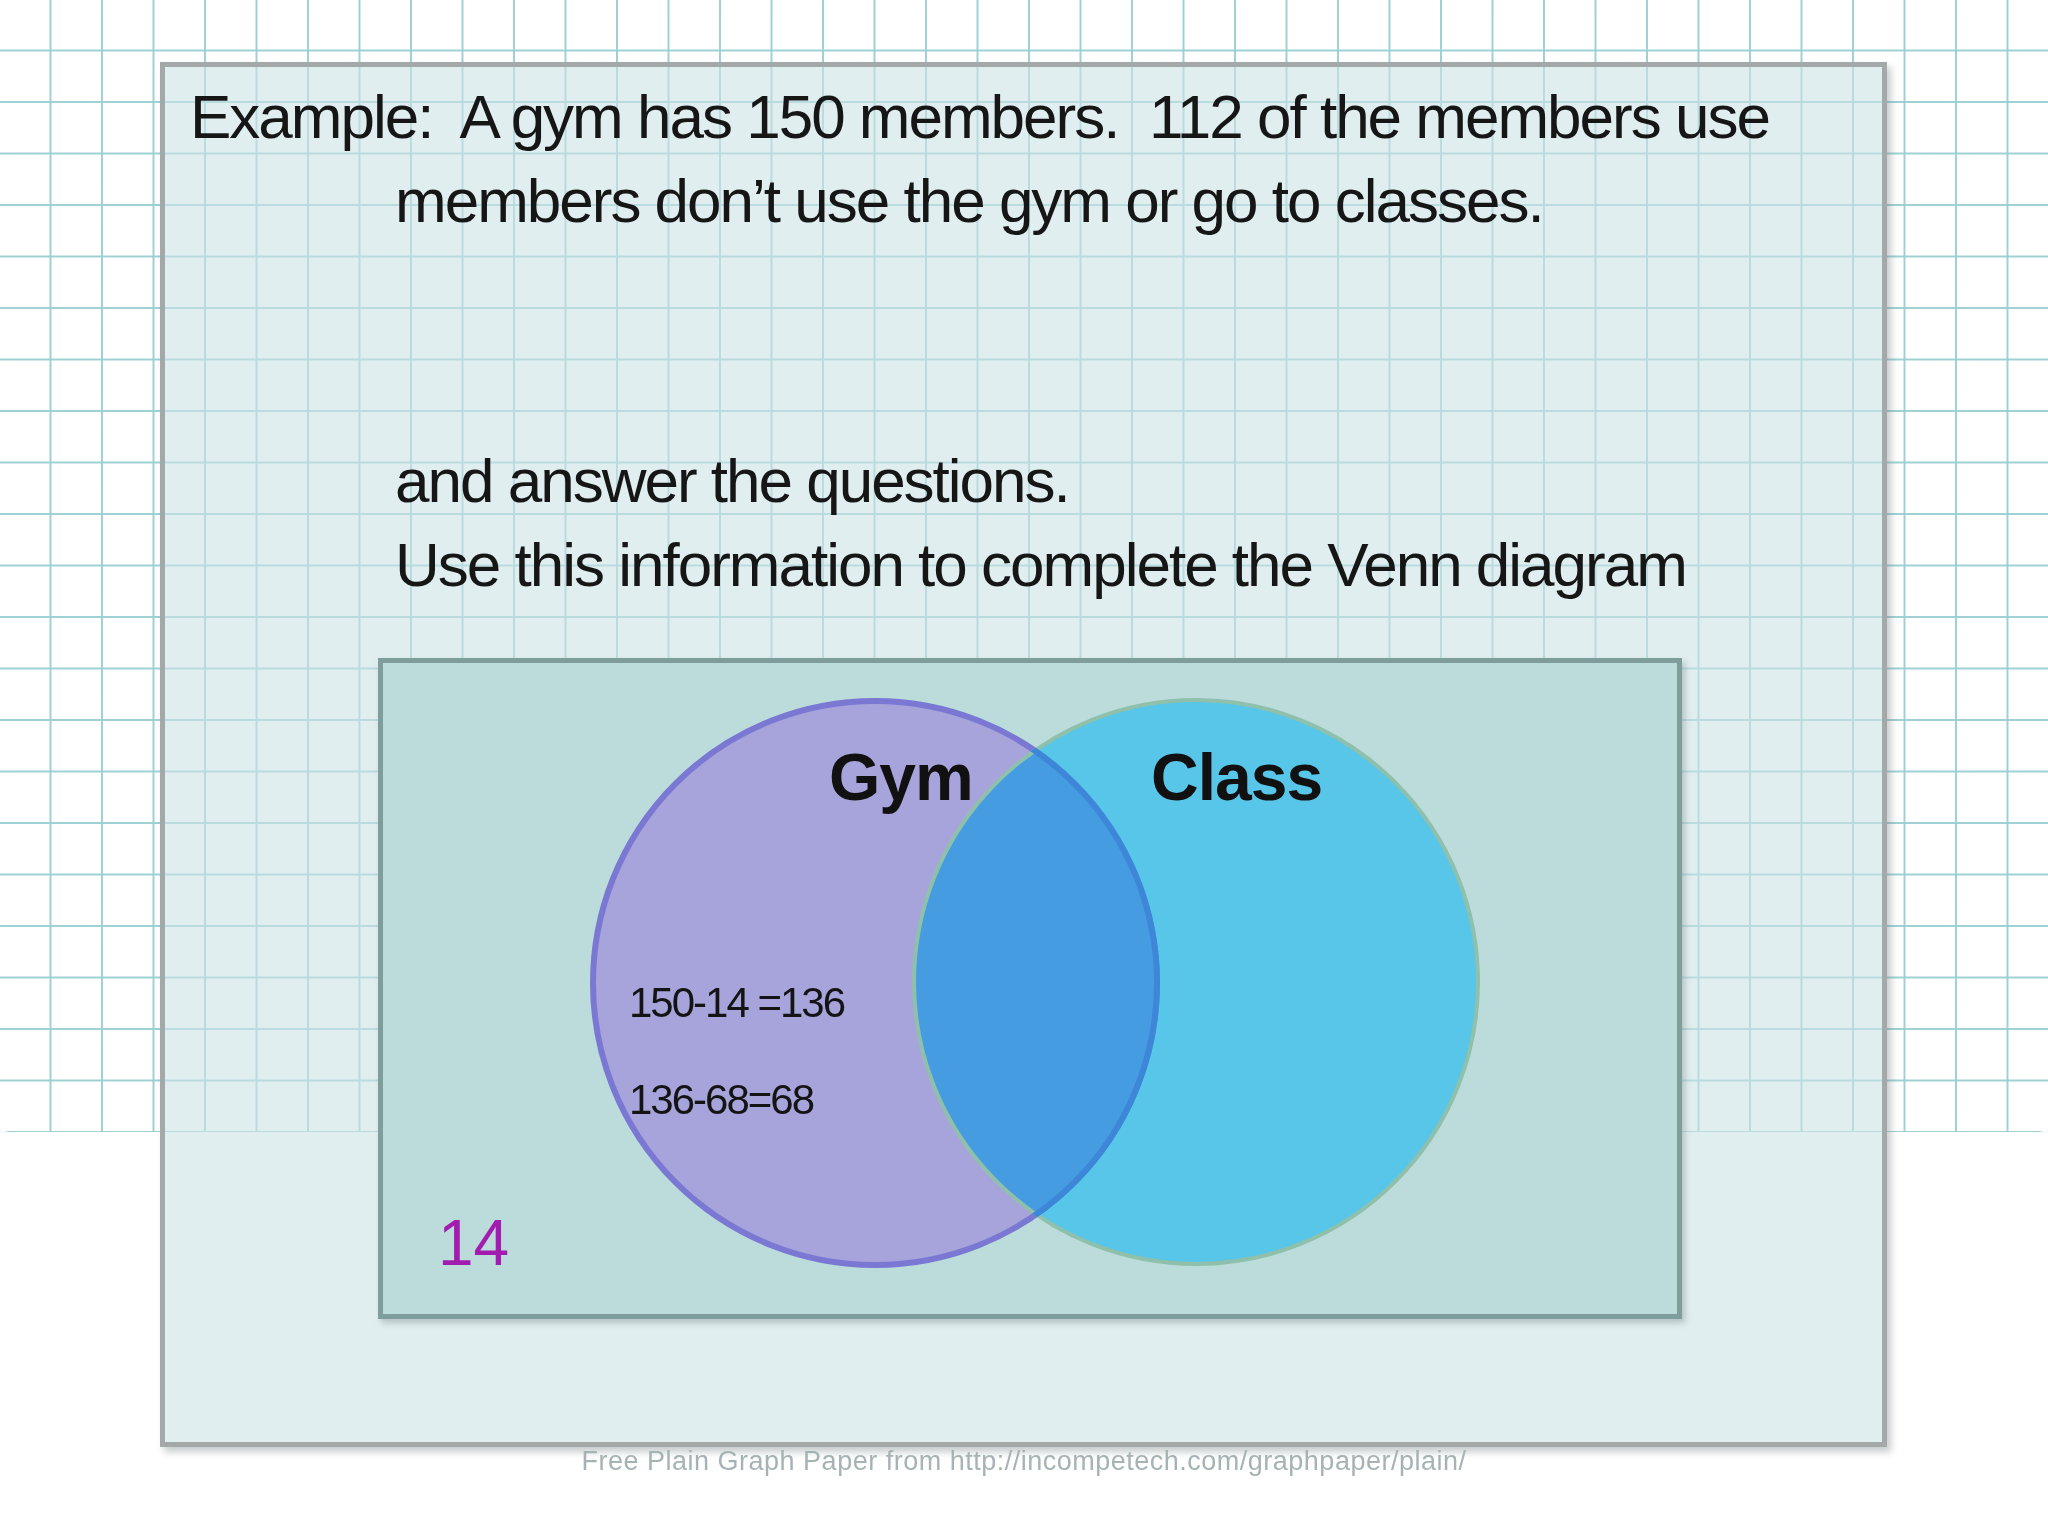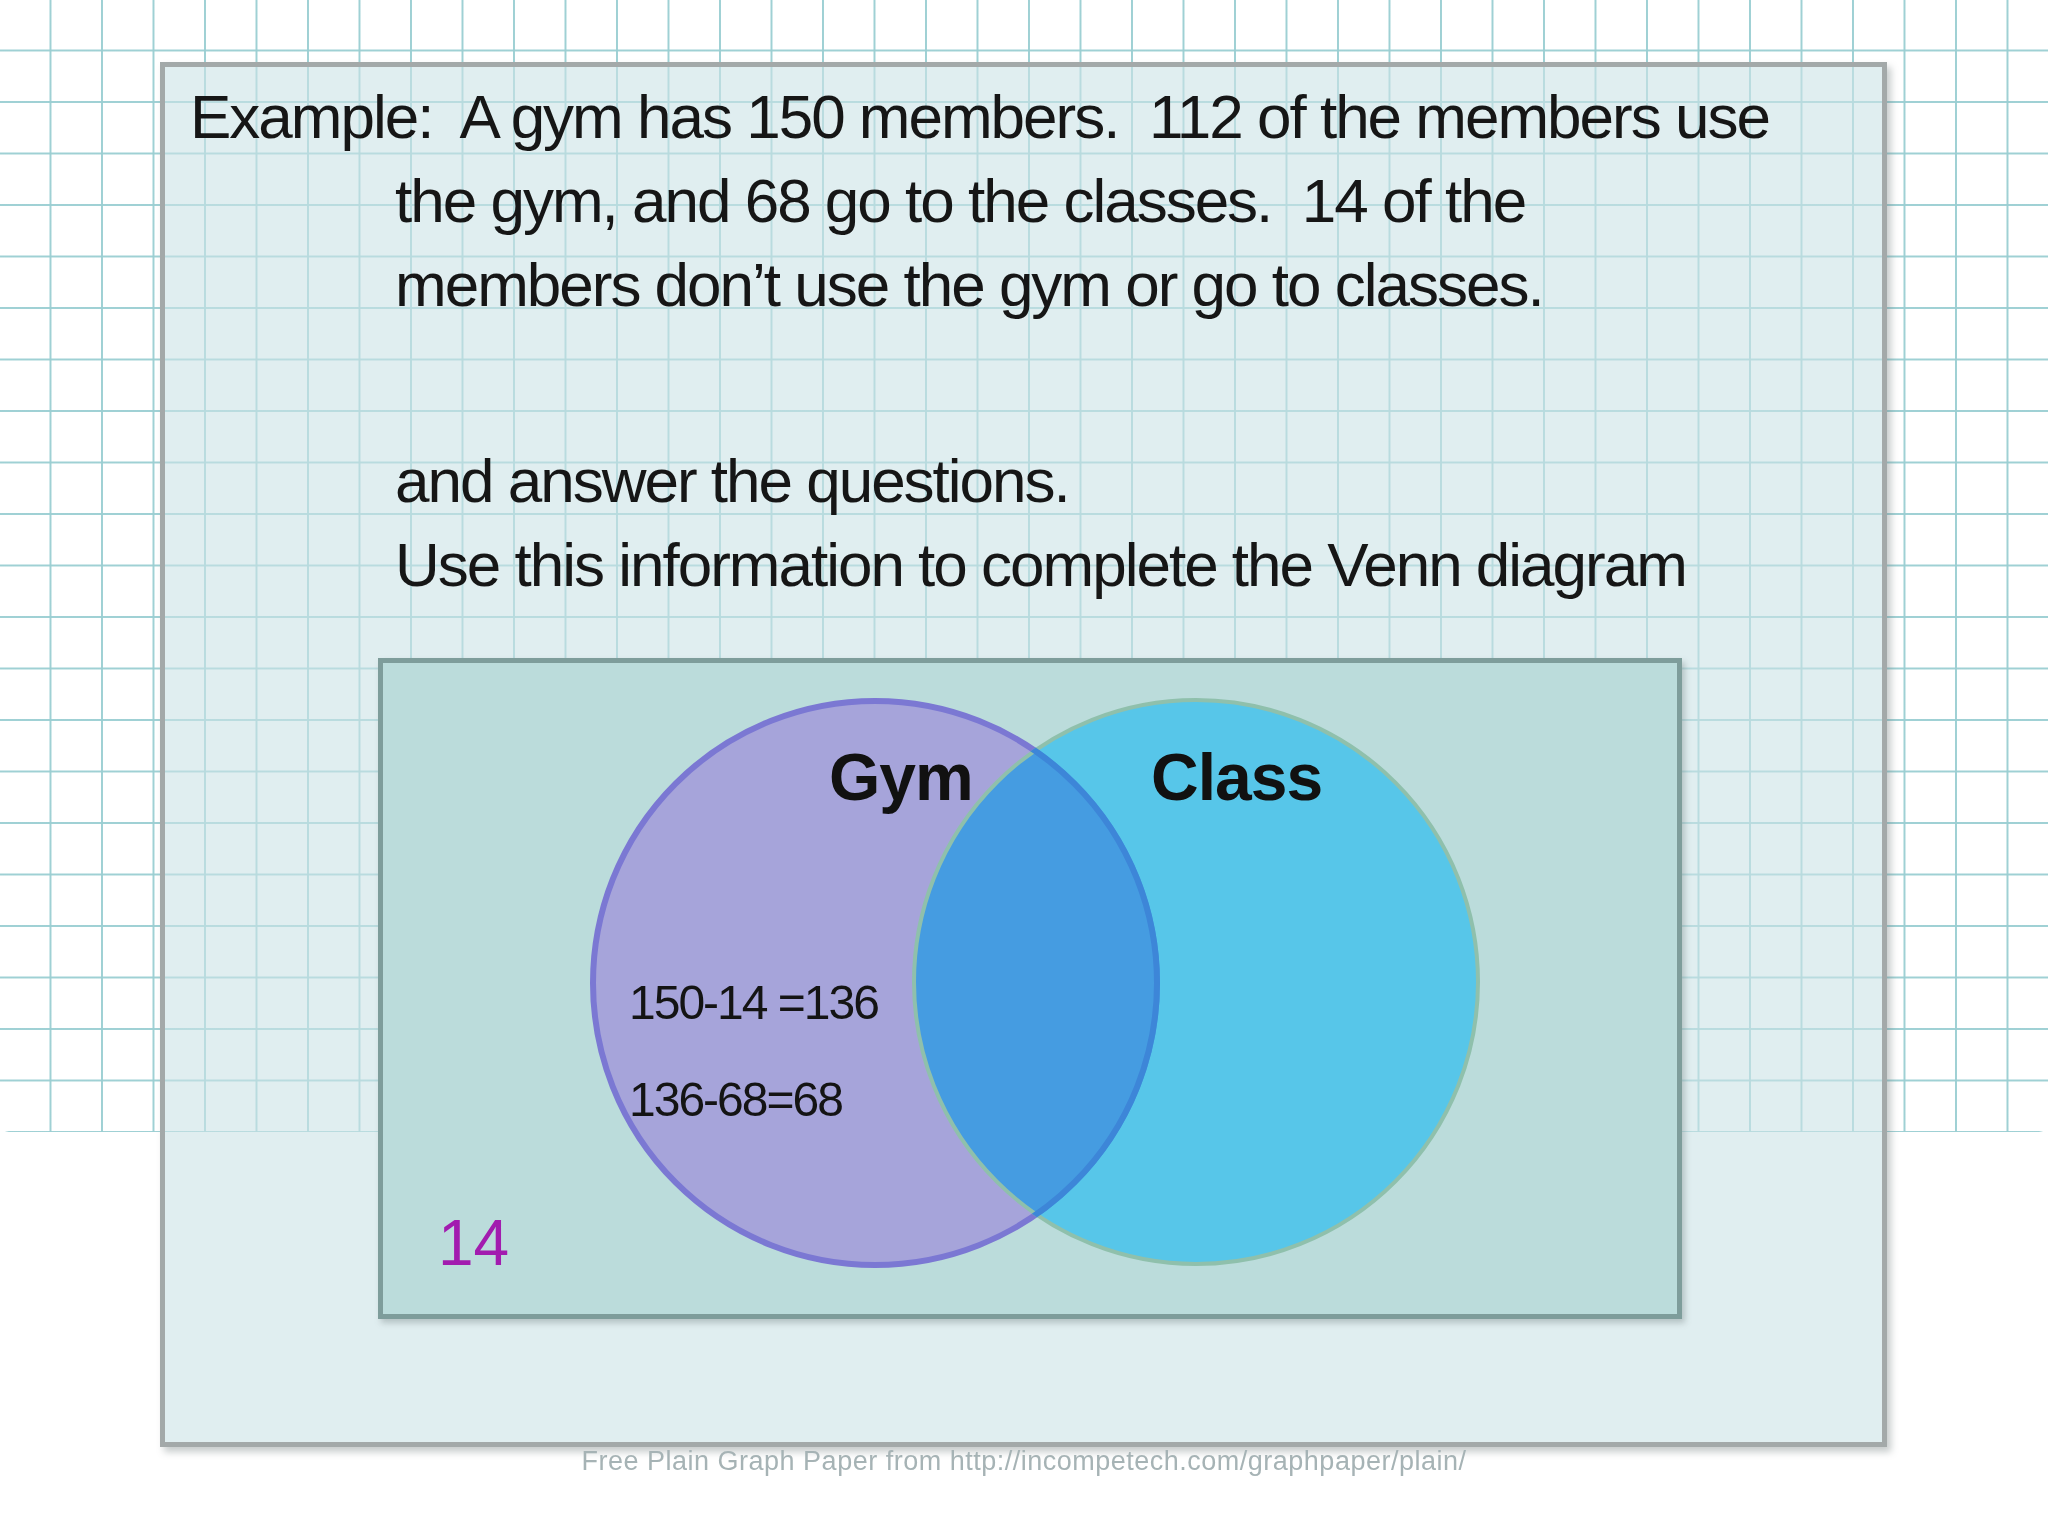--- a/index.html
+++ b/index.html
@@ -80,21 +80,21 @@
     letter-spacing: -1px;
     color: #111111;
     white-space: pre;
     margin-left: 31px;
   }
   .vlabel.gym   { left: 415px; top: 81px; }
   .vlabel.class { left: 737px; top: 81px; text-align: right; }
 
   .work {
     position: absolute;
-    font-size: 48px;
+    font-size: 42px;
     line-height: 72px;
     letter-spacing: -2px;
     color: #141414;
     white-space: pre;
   }
   .work.w1 { left: 246px; top: 304px; }
   .work.w2 { left: 246px; top: 401px; }
 
   .outside-count {
     position: absolute;
@@ -106,21 +106,20 @@
 </style>
 </head>
 <body>
 
 <div class="page">
 
   <div class="panel">
 
     <div class="problem">
       <div class="tline">Example:  A gym has 150 members.  112 of the members use</div>
-      <div class="tline indent">the gym, and 68 go to the classes.  14 of the</div>
       <div class="tline indent">members don’t use the gym or go to classes.</div>
     </div>
 
     <div class="instruction">
       <div class="tline">and answer the questions.</div>
       <div class="tline">Use this information to complete the Venn diagram</div>
     </div>
 
     <div class="venn-box">
       <svg viewBox="0 0 1294 651" aria-hidden="true">

